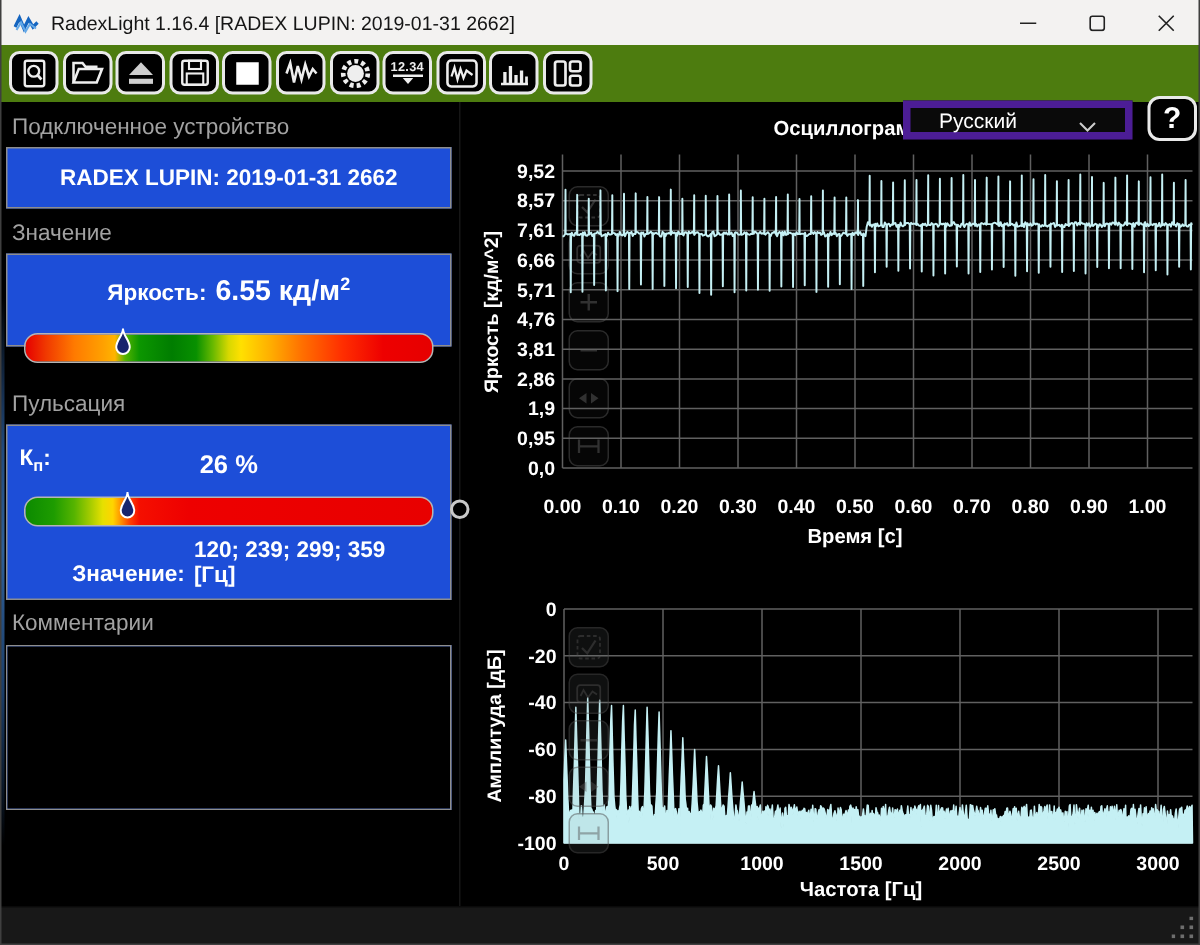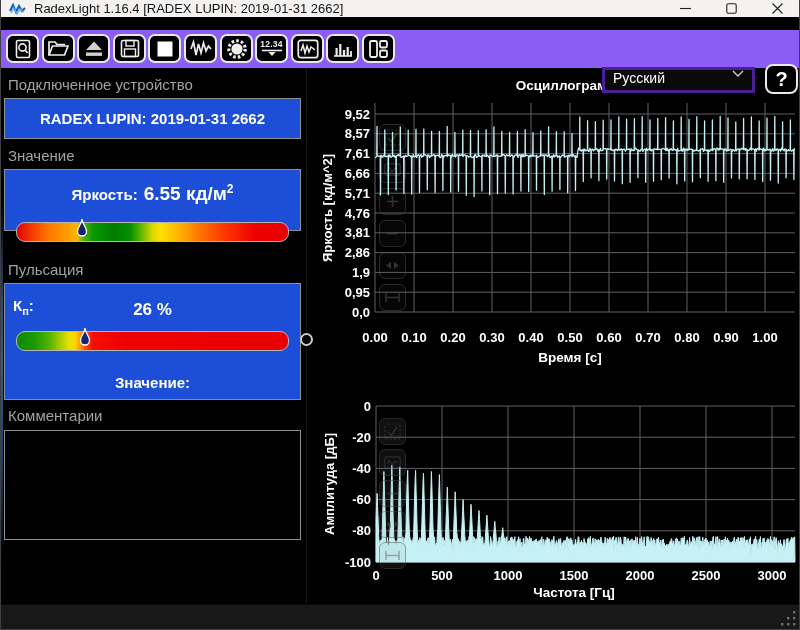--- a/index.html
+++ b/index.html
@@ -1,35 +1,35 @@
 <!DOCTYPE html>
 <html><head>
 <meta charset="utf-8">
 <style>
   html,body{margin:0;padding:0}
   body{width:800px;height:630px;position:relative;background:#000;overflow:hidden;
        font-family:"Liberation Sans",sans-serif;-webkit-font-smoothing:antialiased}
   .frame{position:absolute;inset:0;border:1px solid #3f3f3f;border-top:none;pointer-events:none;z-index:60}
 
   
-  .titlebar{position:absolute;left:0;top:0;right:0;height:17px;background:#f3f2f1;display:flex;align-items:center;z-index:5}
+  .titlebar{position:absolute;left:0;top:0;right:0;height:30px;background:#f3f2f1;display:flex;align-items:center;z-index:5}
   .app-icon{margin-left:9px;width:17px;height:15px}
   .title-text{margin-left:8px;font-size:13px;color:#151515;white-space:nowrap}
   .win-controls{margin-left:auto;display:flex;height:100%}
   .win-btn{width:46px;height:100%;display:flex;align-items:center;justify-content:center;color:#222}
 
   
-  .toolbar{position:absolute;left:0;top:30px;right:0;height:38px;background:#8b5cf6;z-index:4}
+  .toolbar{position:absolute;left:0;top:30px;right:0;height:38px;background:#4d7c0f;z-index:4}
   .tb{position:absolute;top:4px;width:33px;height:29px;box-sizing:border-box;border:2px solid #e9e9e9;
       border-radius:7px;background:#000;display:flex;align-items:center;justify-content:center}
   .tb svg{display:block}
   .num-ic{display:flex;flex-direction:column;align-items:center;line-height:1}
   .num-ic .n{font-size:8.5px;font-weight:bold;color:#eee;letter-spacing:.2px}
   .lang-select{position:absolute;left:602px;top:37px;width:153px;height:26px;box-sizing:border-box;
-      background:#0a0a0a;border:3px solid #4c1d95;display:flex;align-items:flex-start;color:#fff;font-size:14px;padding:0 8px}
+      background:#0a0a0a;border:5px solid #4c1d95;display:flex;align-items:flex-end;color:#fff;font-size:14px;padding:0 19px}
   .lang-select .chev{margin-left:auto}
   .help-btn{position:absolute;left:765px;top:34px;width:33px;height:30px;box-sizing:border-box;border:2px solid #e9e9e9;
       border-radius:8px;background:#000;color:#fff;font-size:20px;font-weight:bold;display:flex;align-items:center;justify-content:center}
 
   
   .section-h{position:absolute;left:8px;color:#a2a2a2;font-size:15px;z-index:2}
   .lbox{position:absolute;left:4px;width:297px;box-sizing:border-box;border:1px solid #8e8e8e;background:#1d4ed8;z-index:2}
   .device-box{top:98px;height:41px;display:flex;align-items:center;justify-content:center;color:#fff;font-weight:bold;font-size:15px}
   .value-box{top:169px;height:62px}
   .puls-box{top:283px;height:117px}
@@ -214,20 +214,21 @@
 <div class="lbox puls-box">
   <span class="kp"><span>К</span><sub>п</sub><span>:</span></span>
   <div class="kp-val">26 %</div>
   <div class="gbar bar-puls">
     <svg class="drop" viewBox="0 0 12 22" style="left: calc(25% - 6px);">
       <path d="M6 1 C6 6 1.5 8.5 1.5 13.5 a4.5 4.5 0 0 0 9 0 C10.5 8.5 6 6 6 1 Z" fill="#18246e" stroke="#ffffff" stroke-width="1.3"></path>
     </svg>
   </div>
   <div class="freq-row">
     <span class="lab">Значение:</span>
+    <span class="v"><span>120; 239; 299; 359</span><br><span>[Гц]</span></span>
   </div>
 </div>
 
 <div class="section-h" style="top:407px">Комментарии</div>
 <div class="lbox comments-box">
   <textarea value="" style=""></textarea>
 </div>
 
 <div class="blue-strip"></div>
 <div class="divider"></div>

